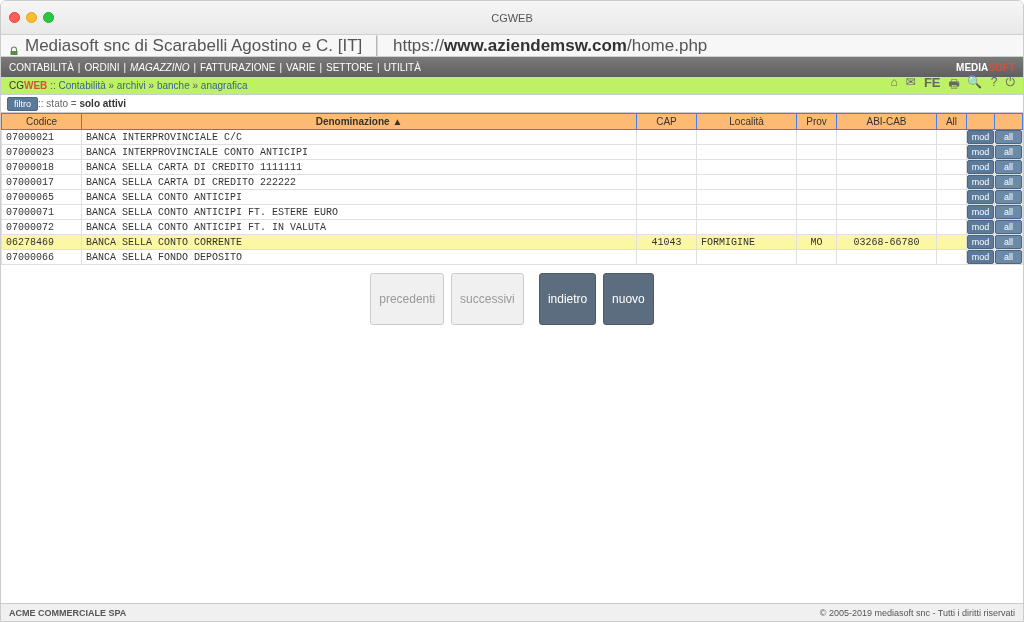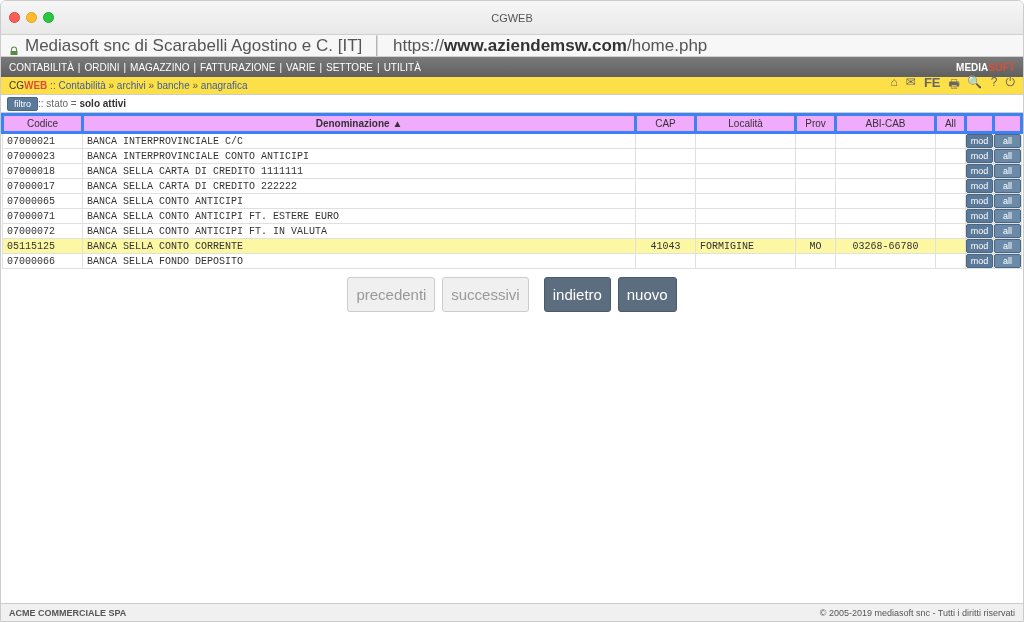--- a/index.html
+++ b/index.html
@@ -12,48 +12,48 @@
 .tl-yellow { background: #ffbd2e; border: 1px solid #e0a020; }
 .tl-green { background: #28c940; border: 1px solid #1faa30; }
 .titlebar-title { position: absolute; left: 50%; transform: translateX(-50%); font-size: 11px; color: #555; }
 .urlbar { height: 22px; background: #f7f7f7; border-bottom: 1px solid #d0d0d0; display: flex; align-items: center; padding: 0 8px; font-size: 17px; color: #555; gap: 6px; }
 .urlbar .sep { color: #aaa; margin: 0 4px; }
 .urlbar .bold { font-weight: bold; color: #333; }
 .menubar { height: 20px; background: linear-gradient(#7a7a7a, #5f5f5f); color: #fff; display: flex; align-items: center; justify-content: space-between; padding: 0 8px; font-size: 10px; }
 .menubar .left { display: flex; gap: 4px; }
 .menubar .right { font-weight: bold; }
 .menubar .right .soft { color: #d94f3b; }
-.context { height: 18px; background: #fde047; border-bottom: 1px solid #ccc; display: flex; align-items: center; padding: 0 8px; font-size: 10px; color: #555; justify-content: space-between; }
+.context { height: 18px; background: #bef264; border-bottom: 1px solid #ccc; display: flex; align-items: center; padding: 0 8px; font-size: 10px; color: #555; justify-content: space-between; }
 .context .cg { color: #333; }
 .context .cgweb { color: #d94f3b; font-weight: bold; }
 .context .crumb a { color: #3a5fa0; text-decoration: none; }
 .toolbar-icons { display: flex; gap: 8px; color: #666; font-size: 12px; }
 .filterbar { height: 18px; background: #fff; border-bottom: 1px solid #ccc; display: flex; align-items: center; padding: 0 6px; font-size: 10px; }
 .btn-filtro { background: #5b7a9a; color: #fff; border: 1px solid #4a6685; padding: 1px 6px; border-radius: 2px; font-size: 9px; cursor: pointer; }
 .filterbar .stato { color: #666; }
 .filterbar .stato b { color: #333; }
 .table { flex: 1; overflow: auto; background: #fff; }
 table { width: 100%; border-collapse: collapse; font-size: 10px; }
-thead th { background: #f0abfc; border: 3px solid #3b82f6; padding: 2px 4px; color: #333; font-weight: normal; text-align: center; }
+thead th { background: #fdba74; border: 1px solid #3b82f6; padding: 2px 4px; color: #333; font-weight: normal; text-align: center; }
 thead th.sort { font-weight: bold; }
 tbody td { border: 1px solid #e0e0e0; padding: 1px 4px; font-family: 'Courier New', monospace; font-size: 10px; color: #333; white-space: nowrap; }
 tbody tr.highlight td { background: #fcf7a3; }
 .col-codice { width: 80px; }
 .col-denom { }
 .col-cap { width: 60px; text-align: center; }
 .col-loc { width: 100px; }
 .col-prov { width: 40px; text-align: center; }
 .col-abi { width: 100px; text-align: center; }
 .col-all { width: 30px; }
 .col-act { width: 28px; padding: 0 !important; }
 .btn-mod, .btn-all { display: block; width: 100%; font-size: 9px; padding: 1px 2px; text-align: center; border: 1px solid #4a6685; border-radius: 2px; cursor: pointer; color: #fff; font-family: Arial, sans-serif; }
 .btn-mod { background: #5b7a9a; }
 .btn-all { background: #6b8aa8; }
 .pager { padding: 8px; text-align: center; background: #fff; }
-.pager button { font-size: 15px; padding: 8px 8px; margin: 0 2px; border-radius: 3px; border: 1px solid #999; cursor: pointer; }
+.pager button { font-size: 12px; padding: 18px 8px; margin: 0 2px; border-radius: 3px; border: 1px solid #999; cursor: pointer; }
 .pager .disabled { background: #f0f0f0; color: #999; border-color: #ccc; }
 .pager .active { background: #5b6d7f; color: #fff; border-color: #4a5a6a; }
 .footer { height: 18px; background: #f0f0f0; border-top: 1px solid #ccc; display: flex; align-items: center; justify-content: space-between; padding: 0 8px; font-size: 9px; color: #555; }
 .footer .left { font-weight: bold; }
 .lock-icon { display: inline-block; width: 10px; height: 10px; }
 </style>
 </head>
 <body>
 
 <div class="window">
@@ -78,21 +78,21 @@
       <span>https://</span><span class="bold">www.aziendemsw.com</span><span>/home.php</span>
     </span>
   </div>
 
   <div class="menubar">
     <div class="left" id="menu-items">
         <span style="cursor: pointer;">CONTABILITÀ</span>
         <span> | </span>
         <span style="cursor: pointer;">ORDINI</span>
         <span> | </span>
-        <span style="cursor: pointer;">MAGAZZINO</span>
+        <span style="cursor: pointer; font-style: italic;">MAGAZZINO</span>
         <span> | </span>
         <span style="cursor: pointer;">FATTURAZIONE</span>
         <span> | </span>
         <span style="cursor: pointer;">VARIE</span>
         <span> | </span>
         <span style="cursor: pointer;">SETTORE</span>
         <span> | </span>
         <span style="cursor: pointer;">UTILITÀ</span>
       </div>
     <div class="right">
@@ -237,21 +237,21 @@
             <td class="col-abi"></td>
             <td class="col-all"></td>
             <td class="col-act">
               <span class="btn-mod">mod</span>
             </td>
             <td class="col-act">
               <span class="btn-all">all</span>
             </td>
           </tr>
           <tr class="highlight">
-            <td class="col-codice">05115125</td>
+            <td class="col-codice">06278469</td>
             <td class="col-denom">BANCA SELLA CONTO CORRENTE</td>
             <td class="col-cap">41043</td>
             <td class="col-loc">FORMIGINE</td>
             <td class="col-prov">MO</td>
             <td class="col-abi">03268-66780</td>
             <td class="col-all"></td>
             <td class="col-act">
               <span class="btn-mod">mod</span>
             </td>
             <td class="col-act">

